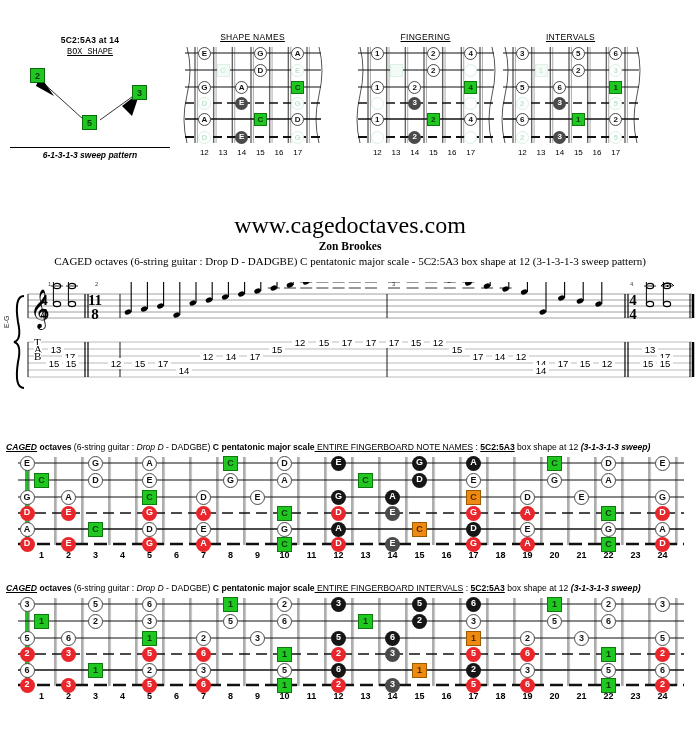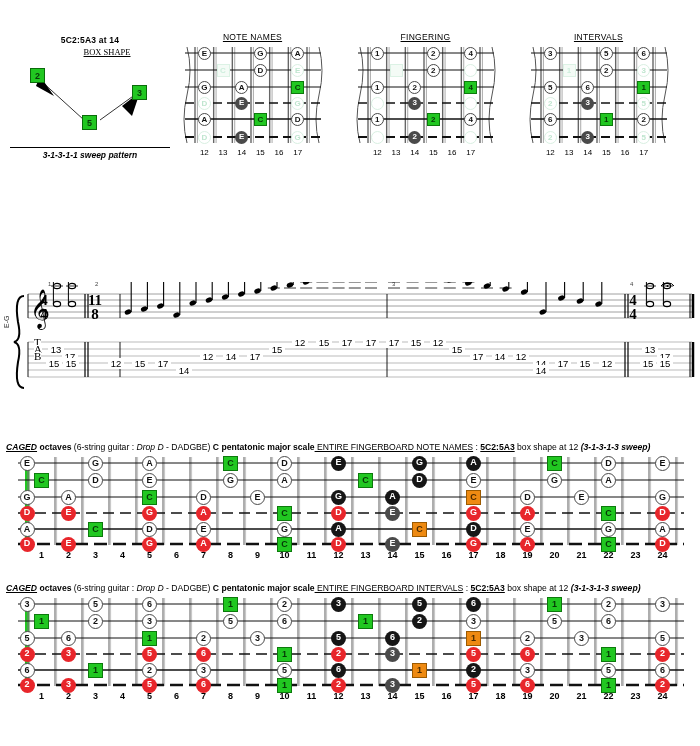--- a/index.html
+++ b/index.html
@@ -16,22 +16,22 @@
   #top-section { position:absolute; left:0; top:30px; width:700px; height:145px; }
 
   
   #logo-block { position:absolute; left:10px; top:0; width:160px; height:145px; }
   #logo-title {
     position:absolute; left:0; top:5px; width:160px; text-align:center;
     font-family:"Liberation Sans", sans-serif; font-size:8.5px; font-weight:bold; color:#000;
     letter-spacing:.2px;
   }
   #logo-sub {
-    position:absolute; left:17px; top:17px; width:160px; text-align:center;
-    font-family:Liberation Serif, serif; font-size:8.5px; color:#000;
+    position:absolute; left:0; top:17px; width:160px; text-align:center;
+    font-family:Liberation Mono, monospace; font-size:8.5px; color:#000;
     text-decoration: underline;
   }
   #logo-letters {
     position:absolute; left:0; top:26px; width:160px; height:82px;
     text-align:center;
     font-family:"Liberation Sans", sans-serif; font-weight:bold;
     font-size:76px; line-height:82px; color:#F07D0A;
     letter-spacing:-2px;
   }
   #logo-pattern {
@@ -130,26 +130,26 @@
       <line x1="30" y1="50" x2="74" y2="90" stroke="#333" stroke-width="1"></line>
       <polygon points="30,46 44,66 26,56" fill="#000"></polygon>
       <line x1="90" y1="90" x2="126" y2="64" stroke="#333" stroke-width="1"></line>
       <polygon points="130,62 112,76 122,86" fill="#000"></polygon>
     </svg>
     <div id="logo-boxes">
           <div class="logo-box" style="left: 20px; top: 38px;">2</div>
           <div class="logo-box" style="left: 72px; top: 85px;">5</div>
           <div class="logo-box" style="left: 122px; top: 55px;">3</div>
         </div>
-    <div id="logo-pattern">3-1-3-1-1 sweep pattern</div>
+    <div id="logo-pattern">6-1-3-1-3 sweep pattern</div>
   </div>
 
   <div id="mini-boards-host">
         <div class="mini-board" style="left: 175px;">
-          <div class="mini-title">NOTE NAMES</div>
+          <div class="mini-title">SHAPE NAMES</div>
           <svg width="140" height="100" viewBox="0 0 140 100" style="position:absolute;left:8px;top:15px;">
             <path d="M 4 2 Q 10 25 4 50 Q -2 75 4 98" stroke="#555" fill="none" stroke-width="1"></path>
             <path d="M 136 2 Q 142 25 136 50 Q 130 75 136 98" stroke="#555" fill="none" stroke-width="1"></path>
             <line x1="12" y1="2" x2="12" y2="98" stroke="#666" stroke-width="1.4"></line>
             <line x1="14.4" y1="2" x2="14.4" y2="98" stroke="#aaa" stroke-width="1"></line>
             <line x1="30.666666666666668" y1="2" x2="30.666666666666668" y2="98" stroke="#666" stroke-width="1.4"></line>
             <line x1="33.06666666666667" y1="2" x2="33.06666666666667" y2="98" stroke="#aaa" stroke-width="1"></line>
             <line x1="49.333333333333336" y1="2" x2="49.333333333333336" y2="98" stroke="#666" stroke-width="1.4"></line>
             <line x1="51.733333333333334" y1="2" x2="51.733333333333334" y2="98" stroke="#aaa" stroke-width="1"></line>
             <line x1="68" y1="2" x2="68" y2="98" stroke="#666" stroke-width="1.4"></line>
@@ -236,21 +236,21 @@
           <div class="nm nm-faint" style="left: 22.8333px; top: 100.5px; width: 13px; height: 13px; font-size: 8px; line-height: 11px;"></div>
           <div class="nm nm-gray" style="left: 60.1667px; top: 100.5px; width: 13px; height: 13px; font-size: 8px; line-height: 11px;">2</div>
           <div class="nm nm-faint" style="left: 116.167px; top: 100.5px; width: 13px; height: 13px; font-size: 8px; line-height: 11px;"></div>
           <div class="mini-fretnum" style="left: 20.3333px; top: 118px;">12</div>
           <div class="mini-fretnum" style="left: 39px; top: 118px;">13</div>
           <div class="mini-fretnum" style="left: 57.6667px; top: 118px;">14</div>
           <div class="mini-fretnum" style="left: 76.3333px; top: 118px;">15</div>
           <div class="mini-fretnum" style="left: 95px; top: 118px;">16</div>
           <div class="mini-fretnum" style="left: 113.667px; top: 118px;">17</div>
         </div>
-        <div class="mini-board" style="left: 521px;">
+        <div class="mini-board" style="left: 493px;">
           <div class="mini-title">INTERVALS</div>
           <svg width="140" height="100" viewBox="0 0 140 100" style="position:absolute;left:8px;top:15px;">
             <path d="M 4 2 Q 10 25 4 50 Q -2 75 4 98" stroke="#555" fill="none" stroke-width="1"></path>
             <path d="M 136 2 Q 142 25 136 50 Q 130 75 136 98" stroke="#555" fill="none" stroke-width="1"></path>
             <line x1="12" y1="2" x2="12" y2="98" stroke="#666" stroke-width="1.4"></line>
             <line x1="14.4" y1="2" x2="14.4" y2="98" stroke="#aaa" stroke-width="1"></line>
             <line x1="30.666666666666668" y1="2" x2="30.666666666666668" y2="98" stroke="#666" stroke-width="1.4"></line>
             <line x1="33.06666666666667" y1="2" x2="33.06666666666667" y2="98" stroke="#aaa" stroke-width="1"></line>
             <line x1="49.333333333333336" y1="2" x2="49.333333333333336" y2="98" stroke="#666" stroke-width="1.4"></line>
             <line x1="51.733333333333334" y1="2" x2="51.733333333333334" y2="98" stroke="#aaa" stroke-width="1"></line>
@@ -290,20 +290,25 @@
           <div class="mini-fretnum" style="left: 20.3333px; top: 118px;">12</div>
           <div class="mini-fretnum" style="left: 39px; top: 118px;">13</div>
           <div class="mini-fretnum" style="left: 57.6667px; top: 118px;">14</div>
           <div class="mini-fretnum" style="left: 76.3333px; top: 118px;">15</div>
           <div class="mini-fretnum" style="left: 95px; top: 118px;">16</div>
           <div class="mini-fretnum" style="left: 113.667px; top: 118px;">17</div>
         </div>
       </div>
 </div>
 
+<div id="title-block">
+  <div id="site-title">www.cagedoctaves.com</div>
+  <div id="author">Zon Brookes</div>
+  <div id="subtitle">CAGED octaves (6-string guitar : Drop D - DADGBE) C pentatonic major scale - 5C2:5A3 box shape at 12 (3-1-3-1-3 sweep pattern)</div>
+</div>
 
 <div id="notation">
   <div id="notation-side">E-G</div>
   <svg id="notation-svg" width="700" height="120" viewBox="0 0 700 120" style="position:absolute;left:0;top:0;">
         <path d="M 24 14 Q 14 14 18 40 Q 22 58 14 60 Q 22 62 18 80 Q 14 106 24 106" stroke="#000" fill="none" stroke-width="2"></path>
         <line x1="28" y1="12" x2="692" y2="12" stroke="#888" stroke-width="0.8"></line>
         <line x1="28" y1="18" x2="692" y2="18" stroke="#888" stroke-width="0.8"></line>
         <line x1="28" y1="24" x2="692" y2="24" stroke="#888" stroke-width="0.8"></line>
         <line x1="28" y1="30" x2="692" y2="30" stroke="#888" stroke-width="0.8"></line>
         <line x1="28" y1="36" x2="692" y2="36" stroke="#888" stroke-width="0.8"></line>

